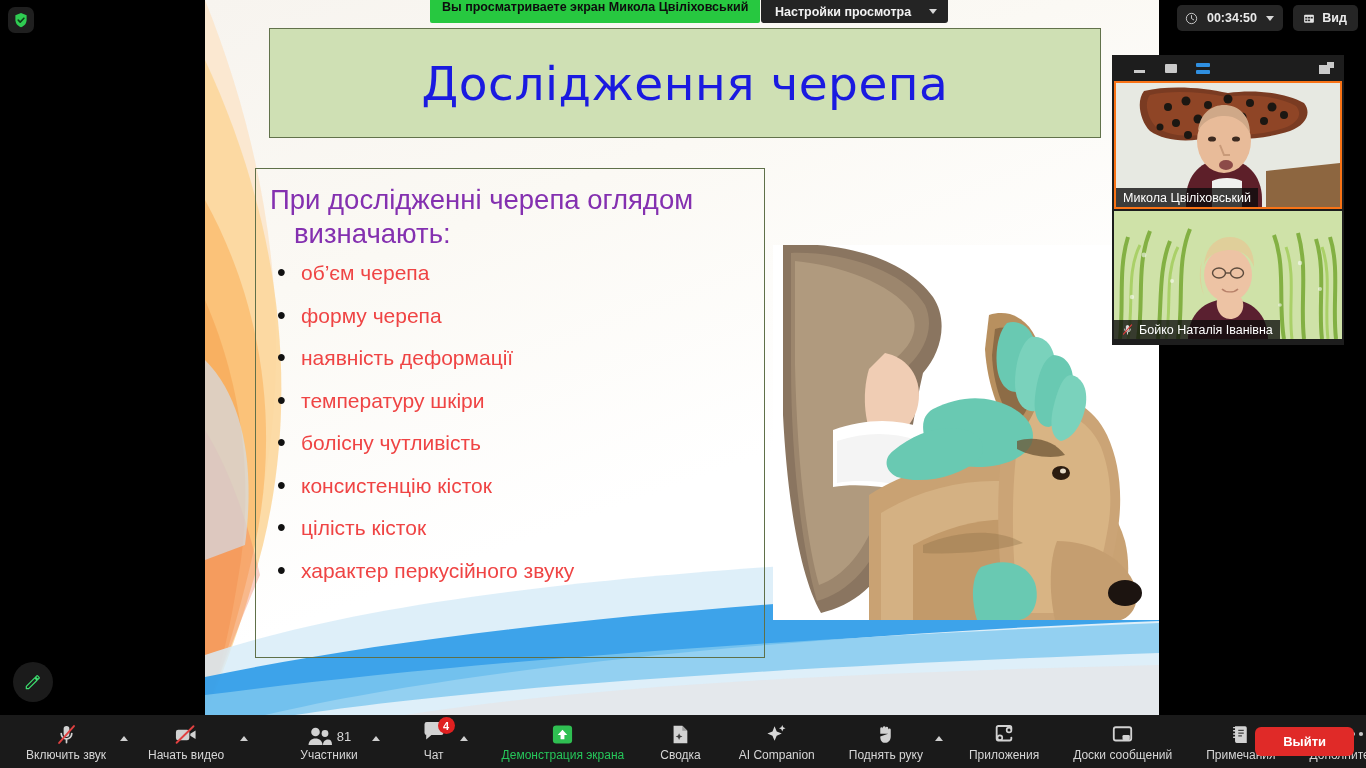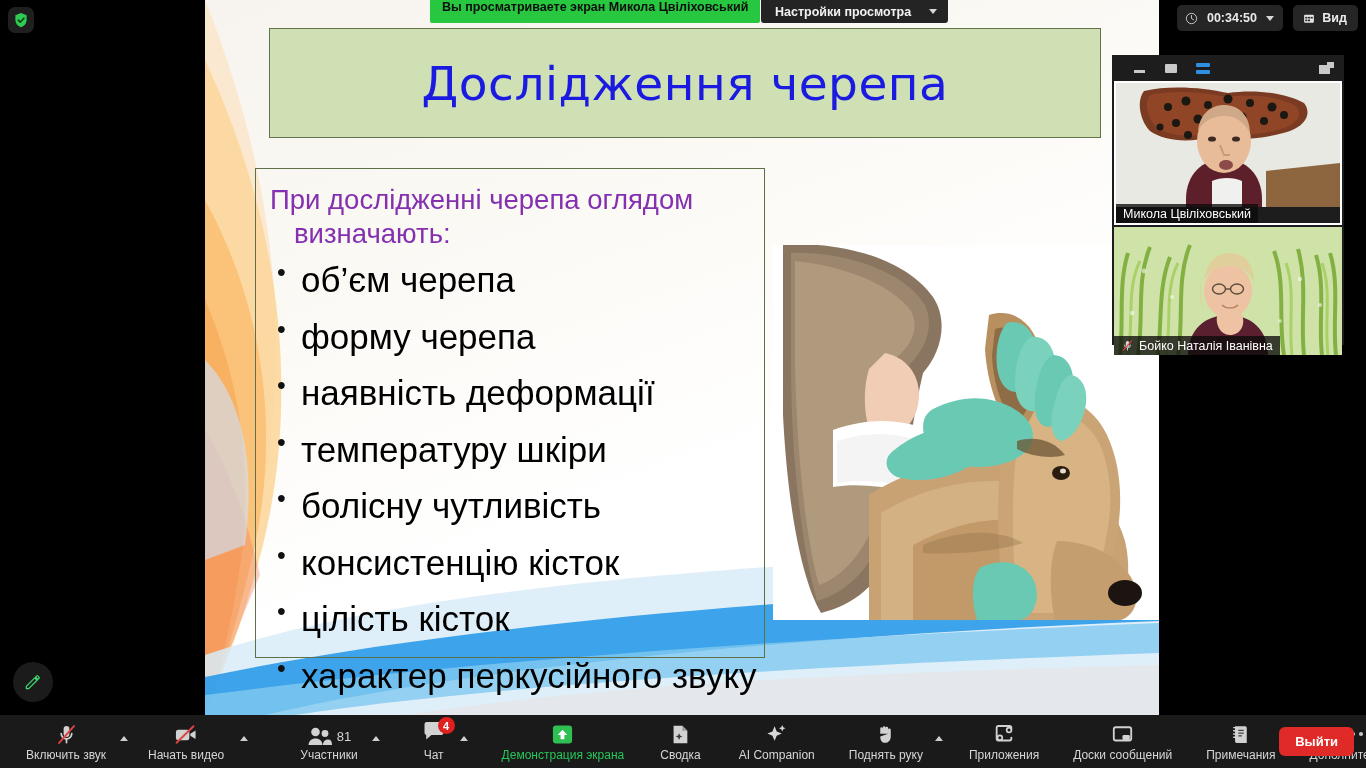--- a/index.html
+++ b/index.html
@@ -82,21 +82,21 @@
     border: 1px solid #5f7049; background: transparent;
     padding: 10px 12px 0 10px;
   }
   .lead {
     color: #8430b0; font-size: 27.5px; line-height: 1.22;
     padding: 4px 0 6px 4px; font-weight: 400;
   }
   .lead .ind { display: block; padding-left: 24px; }
   ul.bullets { list-style: none; margin-top: 6px; }
   ul.bullets li {
-    position: relative; color: #000000; font-size: 35px;
+    position: relative; color: #ef4444; font-size: 21px;
     line-height: 1.0; padding: 0 0 0 35px; margin-bottom: 21.5px;
     white-space: nowrap;
   }
   ul.bullets li::before {
     content: "•"; position: absolute; left: 11px; top: -2px;
     font-size: 25px; color: #111;
   }
 
   
   .photo { position: absolute; left: 568px; top: 245px; width: 392px; height: 375px; }
@@ -111,21 +111,21 @@
   .wc-min { width: 11px; height: 3px; background: #c9c9c9; margin-top: 6px; }
   .wc-one { width: 12px; height: 9px; background: #c9c9c9; border-radius: 1px; }
   .wc-split { width: 14px; height: 11px; display: flex; flex-direction: column; justify-content: space-between; }
   .wc-split i { display: block; height: 4px; background: #2f8fe0; border-radius: 1px; }
   .wc-pip { position: relative; width: 15px; height: 12px; }
   .wc-pip i { position: absolute; left: 0; bottom: 0; width: 11px; height: 9px; background: #c9c9c9; }
   .wc-pip b { position: absolute; right: 0; top: 0; width: 7px; height: 6px; background: #c9c9c9; }
   .wc-row { display: flex; gap: 14px; margin-left: 10px; }
 
   .tile { position: relative; width: 228px; height: 128px; overflow: hidden; margin: 0 2px; }
-  .tile.active { border: 2px solid #ffffff; width: 228px; height: 144px; text-decoration: underline; }
+  .tile.active { border: 2px solid #f97316; width: 228px; height: 128px; text-decoration: underline; }
   .namebar {
     position: absolute; left: 0; bottom: 0; height: 19px;
     background: rgba(12,12,12,.78); color: #fff;
     font-size: 12.5px; display: flex; align-items: center;
     padding: 0 7px; gap: 5px; max-width: 100%;
   }
 
   
   .toolbar {
     position: absolute; left: 0; bottom: 0; width: 1366px; height: 53px;
@@ -146,21 +146,21 @@
   .caret-wrap { display: flex; align-items: flex-end; height: 53px; padding-bottom: 13px; }
   .badge {
     position: absolute; top: -4px; right: -9px; min-width: 17px; height: 17px;
     background: #e02020; color: #fff; border-radius: 9px; font-size: 11px;
     font-weight: 700; display: flex; align-items: center; justify-content: center; padding: 0 4px;
   }
   .leave-btn {
     position: absolute; right: 12px; top: 12px; height: 29px;
     background: #e02a28; color: #fff; border-radius: 6px;
     font-size: 13px; font-weight: 700; display: flex;
-    align-items: center; padding: 0 16px;
+    align-items: center; padding: 0 28px;
   }
   .count { color: #d6d6d6; font-size: 13px; margin-left: 4px; font-weight: 400; }
 </style>
 </head>
 <body>
 
 <div id="app">
 
   <div class="stage">
     <div class="slide">

